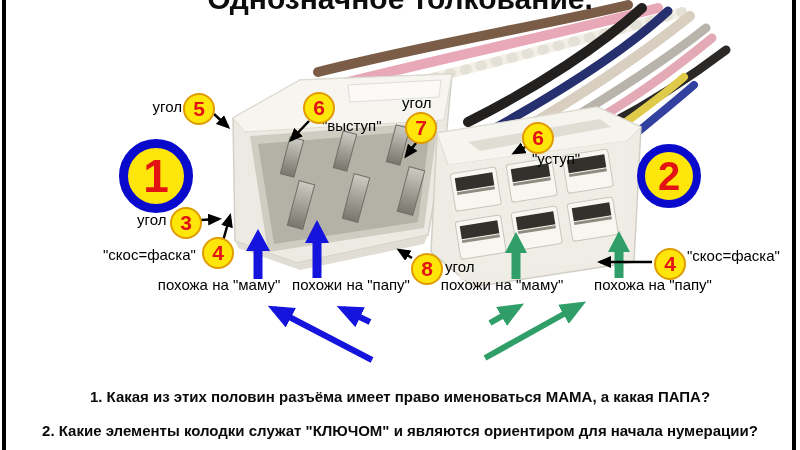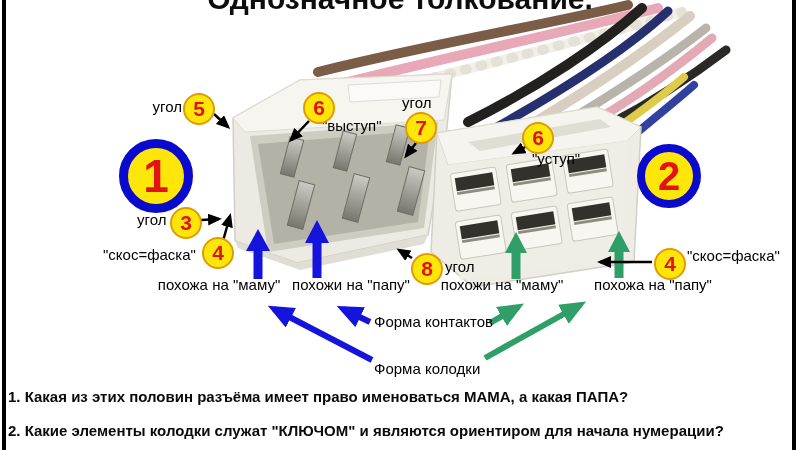--- a/index.html
+++ b/index.html
@@ -36,21 +36,21 @@
     position:absolute;z-index:4;border-radius:50%;
     background:var(--badge-yellow,#ffe60a);
     border:9px solid var(--ring-blue,#0a0acc);
     text-align:center;font-weight:bold;color:var(--num-red,#e31313);
     box-sizing:content-box;
   }
   #big1{left:119px;top:139px;width:56px;height:56px;line-height:56px;font-size:46px;}
   #big2{left:637px;top:144px;width:48px;height:48px;line-height:48px;font-size:40px;border-width:8px;}
 
   .q{
-    position:absolute;left:8px;right:8px;z-index:3;
+    position:absolute;left:8px;right:8px;text-align:center;z-index:3;
     font-size:15px;font-weight:bold;color:#0a0a0a;white-space:nowrap;
   }
 </style>
 </head>
 <body>
 
 <div id="stage">
 
   <svg class="layer" width="800" height="450" viewBox="0 0 800 450">
     <defs>
@@ -195,21 +195,19 @@
   <div class="lbl" style="left:137px;top:212px">угол</div>
   <div class="lbl" style="left:103px;top:247px">"скос=фаска"</div>
   <div class="lbl" style="left:445px;top:259px">угол</div>
   <div class="lbl" style="left:687px;top:248px">"скос=фаска"</div>
 
   <div class="lbl c" style="left:154px;top:277px;width:130px">похожа на "маму"</div>
   <div class="lbl c" style="left:289px;top:277px;width:124px">похожи на "папу"</div>
   <div class="lbl c" style="left:440px;top:277px;width:124px">похожи на "маму"</div>
   <div class="lbl c" style="left:591px;top:277px;width:124px">похожа на "папу"</div>
 
-  <div class="lbl" style="left:374px;top:314px">Форма контактов</div>
-  <div class="lbl" style="left:374px;top:361px">Форма колодки</div>
 
   <div class="q" style="top:388px">1. Какая из этих половин разъёма имеет право именоваться МАМА, а какая ПАПА?</div>
   <div class="q" style="top:422px">2. Какие элементы колодки служат "КЛЮЧОМ" и являются ориентиром для начала нумерации?</div>
 
   <div id="frame-left" class="frame"></div>
   <div id="frame-right" class="frame"></div>
 </div>
 
 </body></html>

